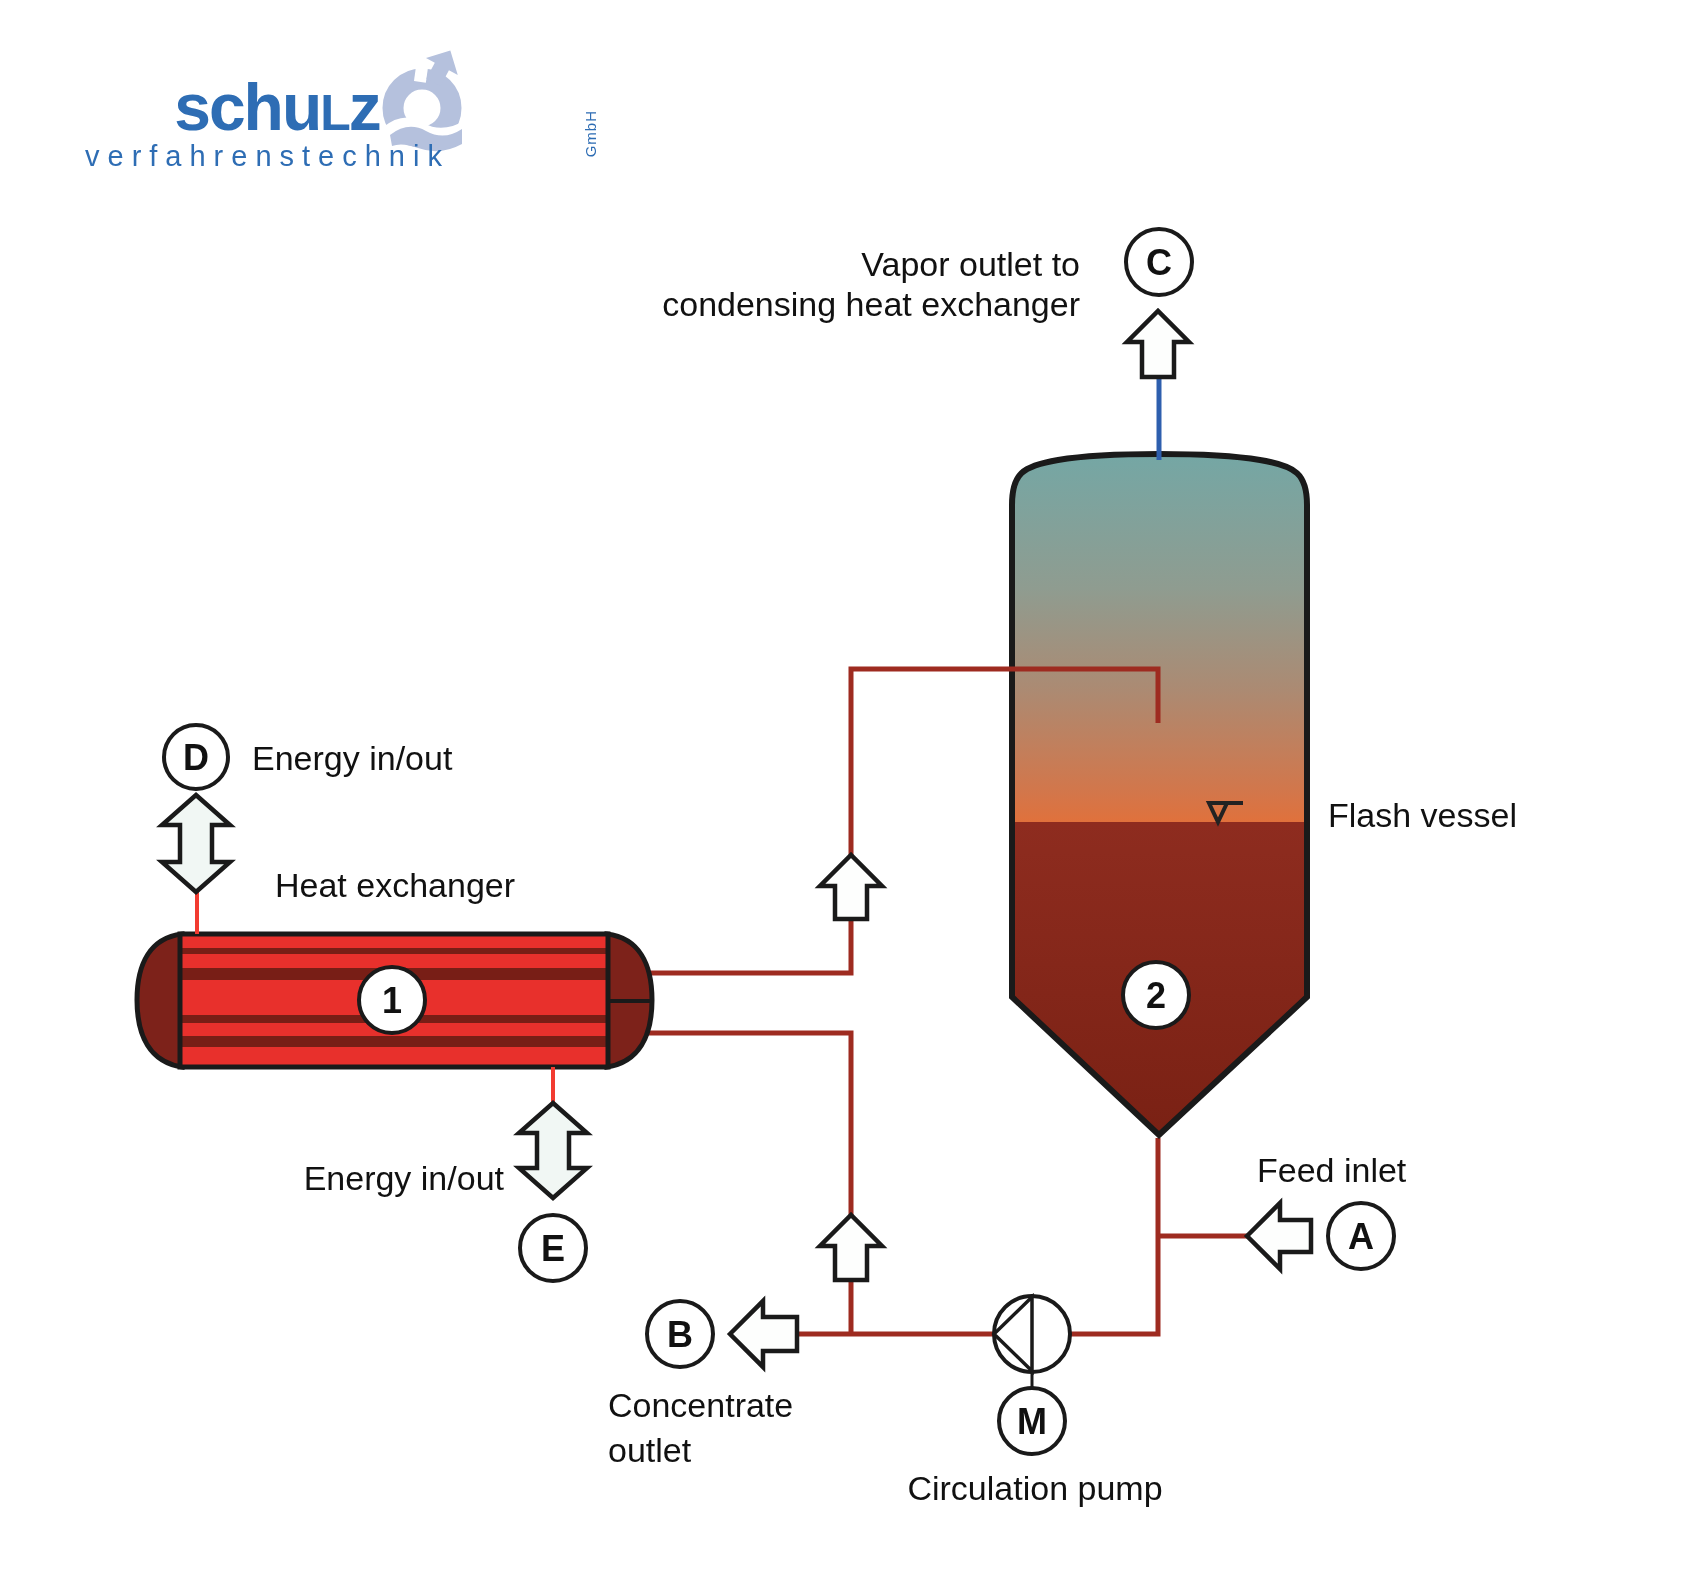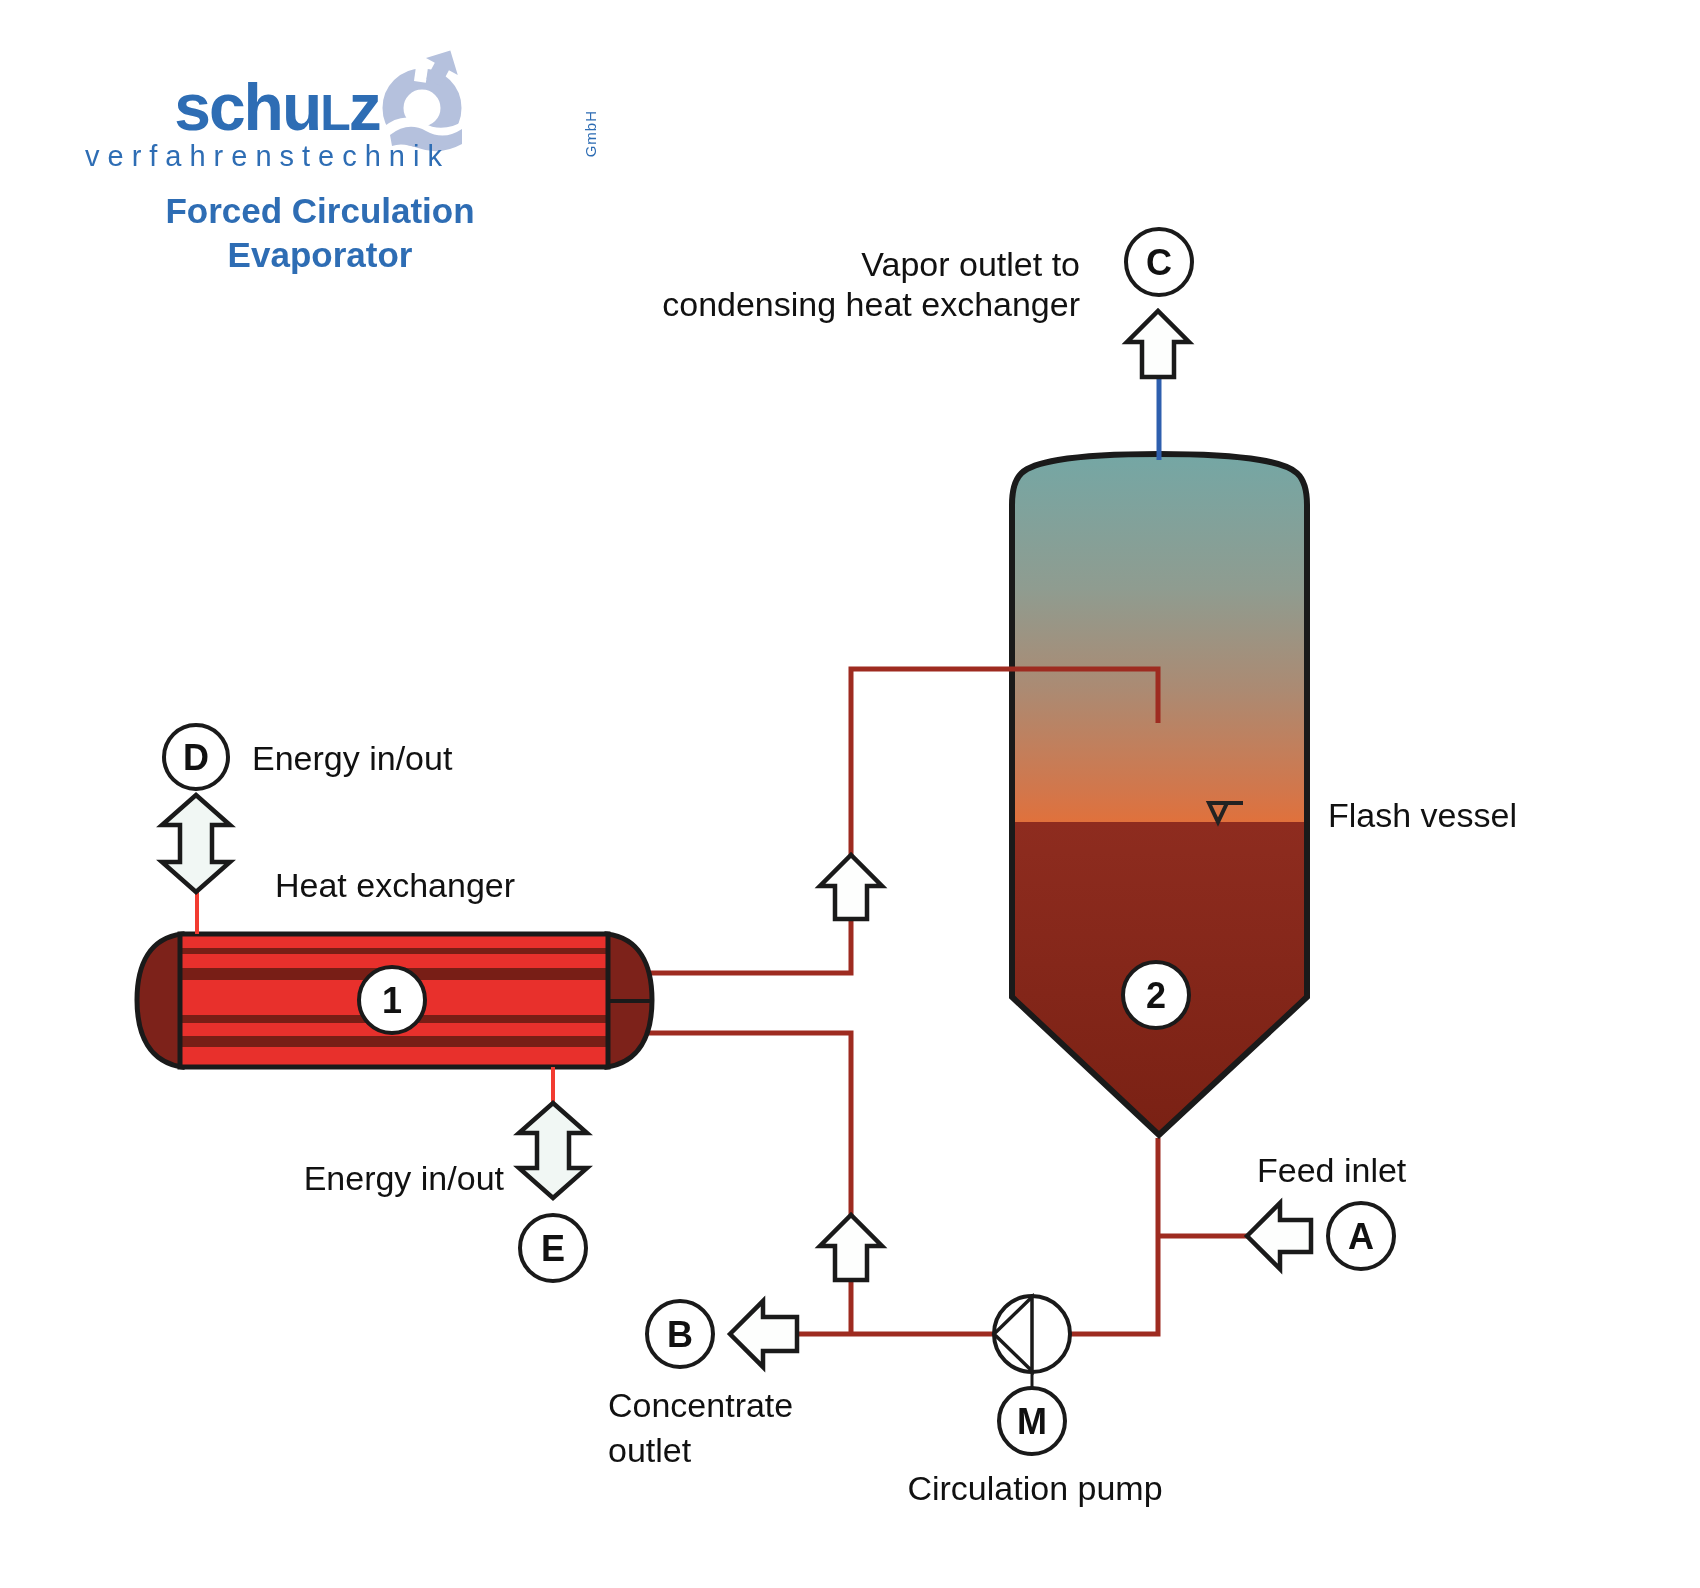--- a/index.html
+++ b/index.html
@@ -44,24 +44,20 @@
         <rect x="36" y="2" width="12" height="30" fill="#ffffff" transform="rotate(8 42 17)"></rect>
         <g transform="rotate(28 60 20)">
           <polygon points="60,-2 78,16 68,16 68,34 52,34 52,16 42,16" fill="#b5c1dd"></polygon>
         </g>
         <path d="M2,78 Q 24,60 44,73 Q 62,84 86,70 L 86,92 L 2,92 Z" fill="#ffffff"></path>
         <path d="M10,85 Q 28,71 46,81 Q 64,91 82,79 L 82,94 Q 60,106 38,98 Q 22,92 12,96 Z" fill="#b5c1dd"></path>
       </svg>
     </div>
     <div class="logo-sub">verfahrenstechnik</div>
     <div class="logo-gmbh">GmbH</div>
-    <div class="logo-title">
-      <div>Forced Circulation</div>
-      <div>Evaporator</div>
-    </div>
   </div>
 
   <svg class="diagram-svg" width="1700" height="1588" viewBox="0 0 1700 1588">
 
     <defs>
       <linearGradient id="vesselGrad" gradientUnits="userSpaceOnUse" x1="0" y1="452" x2="0" y2="1135">
         <stop offset="0" stop-color="#74a7a5"></stop>
         <stop offset="0.20" stop-color="#8f9c90"></stop>
         <stop offset="0.35" stop-color="#ac8a72"></stop>
         <stop offset="0.50" stop-color="#d3764a"></stop>

